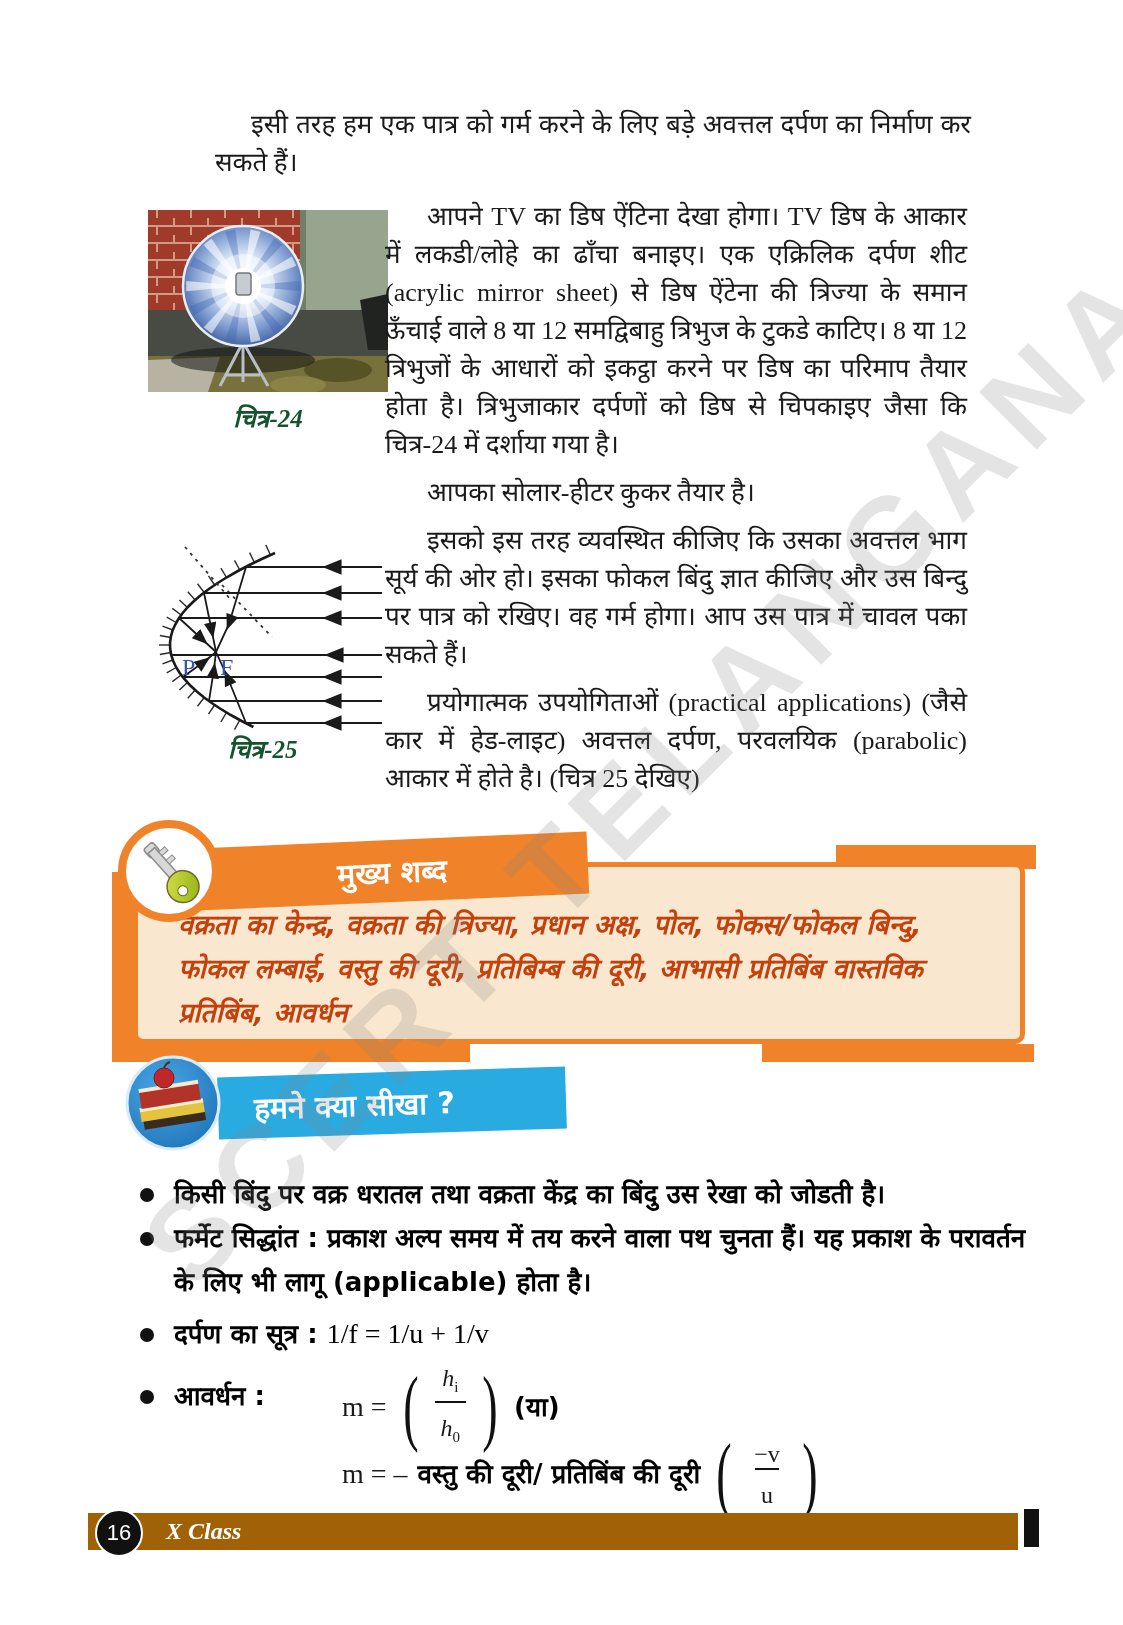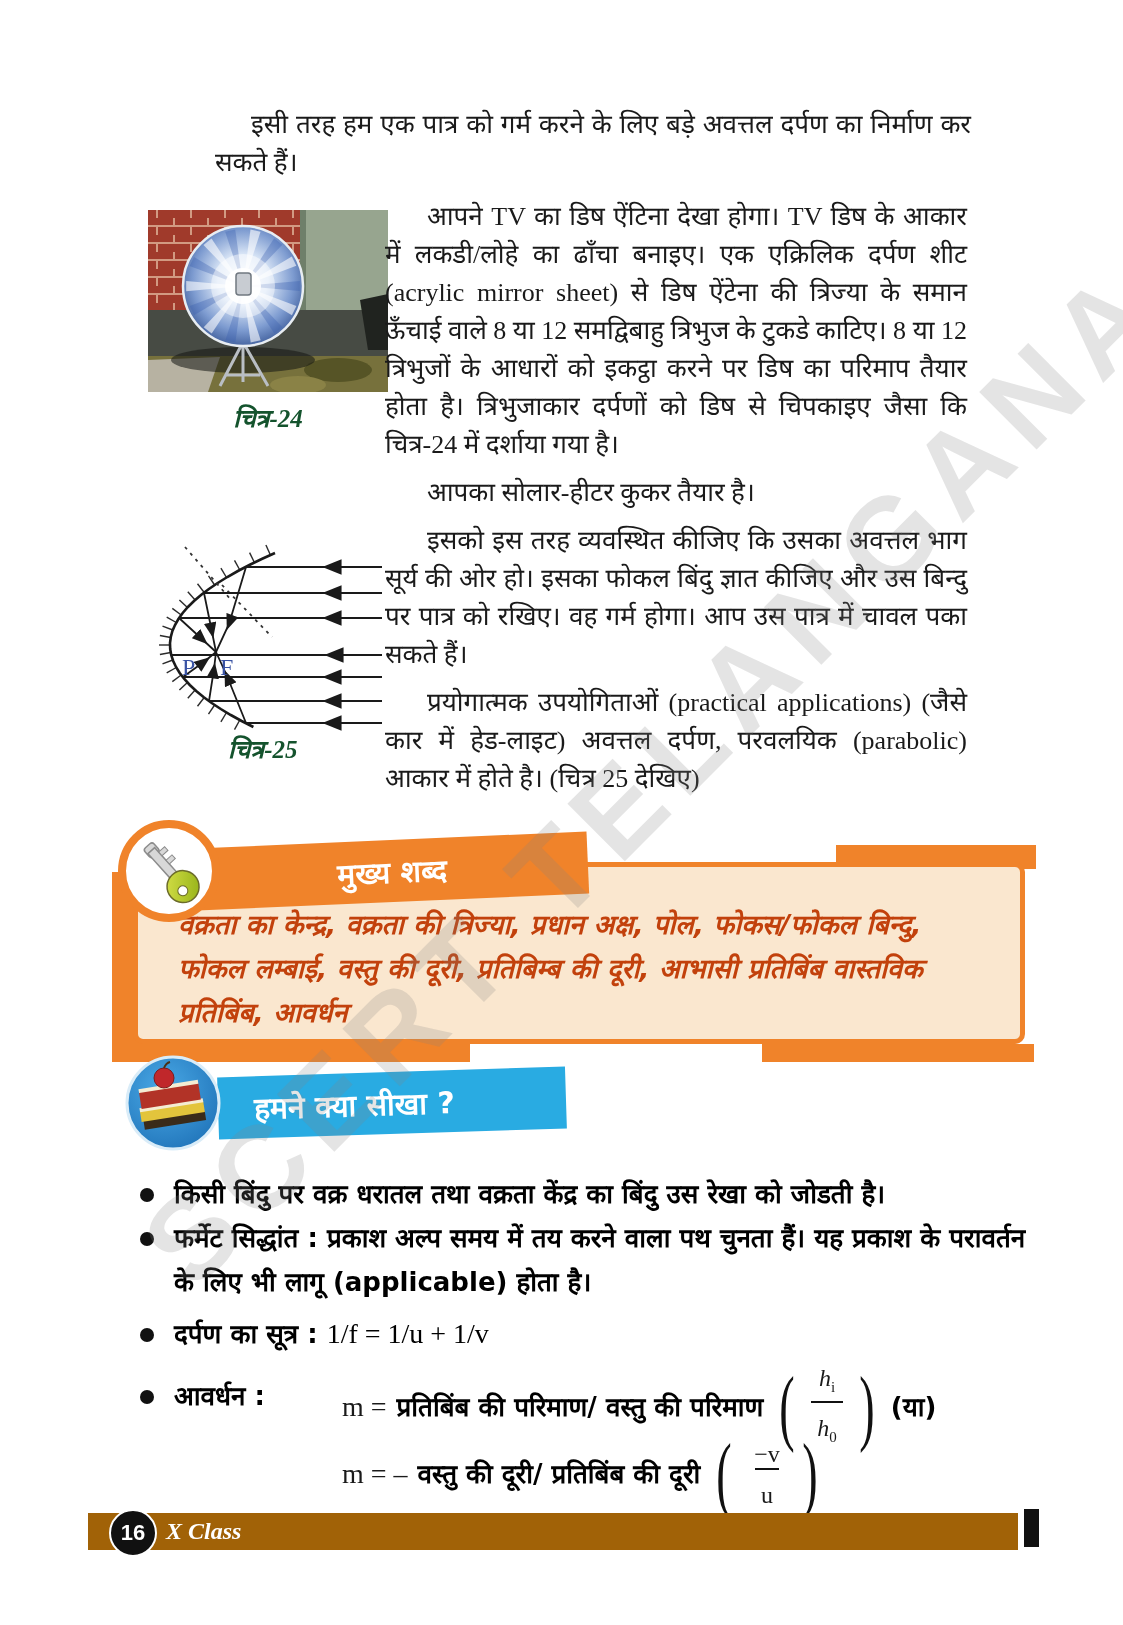--- a/index.html
+++ b/index.html
@@ -75,23 +75,23 @@
     font-family:"Liberation Serif","DejaVu Serif",serif;font-size:24px;line-height:28px;}
   .frac .num{padding:0 6px;margin-top:12px;}
   .frac .den{border-top:2px solid #111;padding:11px 6px;}
   .frac i{font-style:italic;}
   .frac sub{font-size:15px;}
   .bigp{font-family:"Liberation Serif","DejaVu Serif",serif;font-size:84px;font-weight:200;
     line-height:0;transform:scaleX(0.55);color:#111;}
   
   .footer-bar{left:88px;top:1513px;width:930px;height:37px;background:#a16207;z-index:20;}
   .footer-circle{
-    left:109px;top:1509px;width:44px;height:44px;border-radius:50%;background:#111;z-index:21;
+    left:95px;top:1509px;width:44px;height:44px;border-radius:50%;background:#111;z-index:21;
     display:flex;align-items:center;justify-content:center;color:#fff;
-    font-family:"Liberation Sans","DejaVu Sans",sans-serif;font-weight:bold;font-size:22px;
+    font-family:"Liberation Sans","DejaVu Sans",sans-serif;font-weight:normal;font-size:22px;
     border:2px solid #fff;
   }
   .footer-class{
     position:absolute;left:78px;top:5px;color:#fff;font-weight:bold;font-size:24px;
     font-family:"Liberation Serif","DejaVu Serif",serif;font-style:italic;
   }
   .footer-chapter{
     position:absolute;right:14px;top:3px;color:#fff;font-weight:bold;font-size:25px;
     font-family:"DejaVu Sans","Liberation Sans",sans-serif;
   }
@@ -280,21 +280,20 @@
 <div class="abs bullet-text" style="left:174px;top:1312px;">
   <span>दर्पण का सूत्र :</span>
   <span class="serif-formula">1/f = 1/u + 1/v</span>
 </div>
 
 <div class="abs bullet-dot" style="left:140px;top:1390px;"></div>
 <div class="abs bullet-text" style="left:174px;top:1374px;">आवर्धन :</div>
 
 <div class="abs mag-row" style="left:342px;top:1352px;">
   <span class="serif-formula">m =</span>
-  <span class="bullet-text">प्रतिबिंब की परिमाण/ वस्तु की परिमाण</span>
   <span class="bigp">(</span>
   <span class="frac">
     <span class="num"><i>h</i><sub>i</sub></span>
     <span class="den"><i>h</i><sub>0</sub></span>
   </span>
   <span class="bigp">)</span>
   <span class="bullet-text">(या)</span>
 </div>
 
 <div class="abs mag-row" style="left:342px;top:1428px;">

